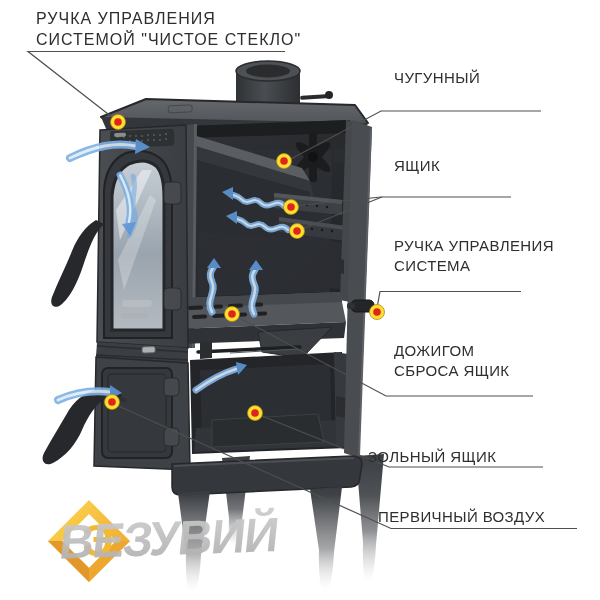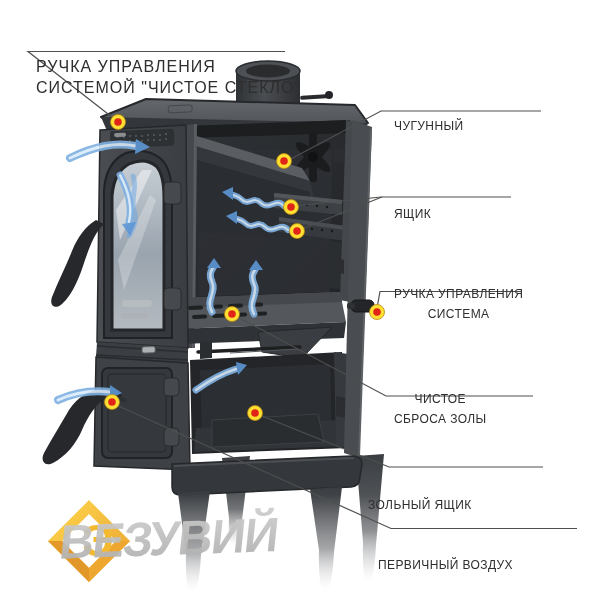--- a/index.html
+++ b/index.html
@@ -1,21 +1,21 @@
 <!DOCTYPE html>
 <html><head>
 <meta charset="utf-8">
 <style>
   html,body{margin:0;padding:0;}
   body{font-family:"Liberation Sans",sans-serif;background:#ffffff;}
   .scene{position:relative;width:600px;height:600px;background:#ffffff;overflow:hidden;}
   .scene svg{position:absolute;left:0;top:0;}
-  .label{position:absolute;color:#2e2e2e;white-space:nowrap;margin-top:48px;}
+  .label{position:absolute;color:#2e2e2e;white-space:nowrap;}
   .label.big{font-size:16px;line-height:21px;letter-spacing:1px;}
-  .label.small{font-size:12px;line-height:20px;letter-spacing:0.4px;text-align:center;}
+  .label.small{font-size:15px;line-height:20px;letter-spacing:0.4px;}
   .label span{display:block;}
 </style>
 </head>
 <body>
 
 <div class="scene">
 
 <svg width="600" height="600" viewBox="0 0 600 600">
   <defs>
     <linearGradient id="gTop" x1="0" y1="0" x2="0" y2="1">
@@ -349,22 +349,22 @@
   <div class="label small" style="left:394px;top:156px;">
     <span>ЯЩИК</span>
   </div>
 
   <div class="label small" style="left:394px;top:236px;">
     <span>РУЧКА УПРАВЛЕНИЯ</span>
     <span>СИСТЕМА</span>
   </div>
 
   <div class="label small" style="left:394px;top:341px;">
-    <span>ЧИСТОЕ</span>
-    <span>СБРОСА ЗОЛЫ</span>
+    <span>ДОЖИГОМ</span>
+    <span>СБРОСА ЯЩИК</span>
   </div>
 
   <div class="label small" style="left:368px;top:447px;">
     <span>ЗОЛЬНЫЙ ЯЩИК</span>
   </div>
 
   <div class="label small" style="left:378px;top:507px;">
     <span>ПЕРВИЧНЫЙ ВОЗДУХ</span>
   </div>
 

